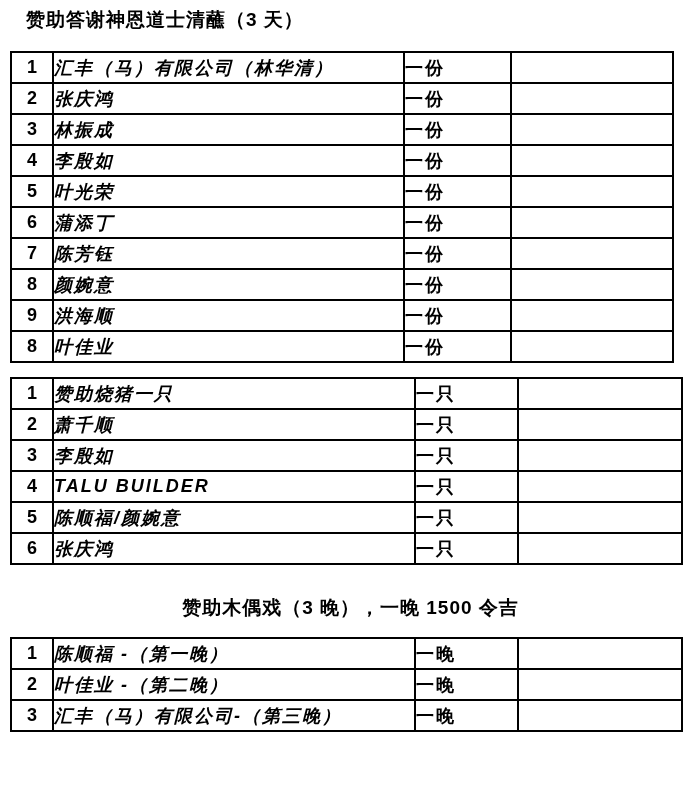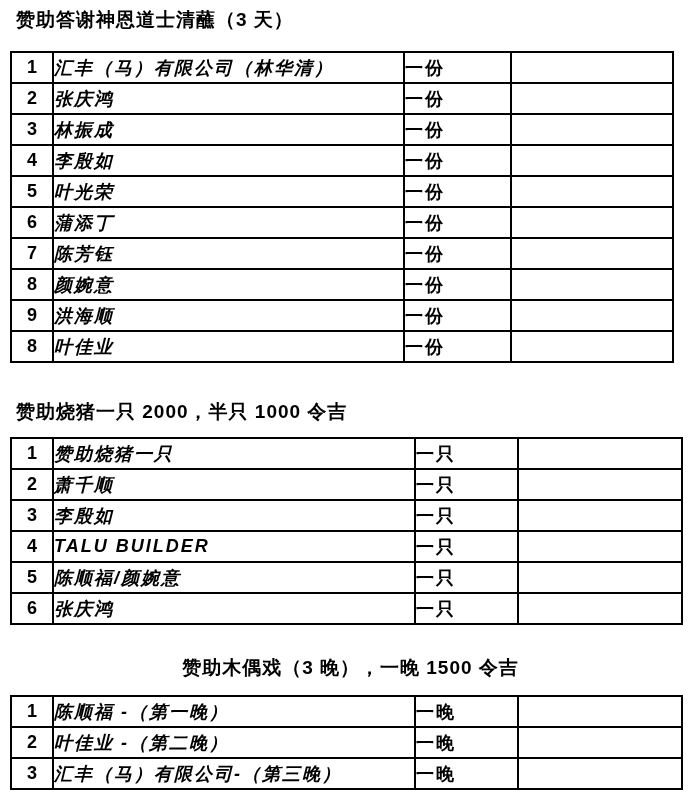--- a/index.html
+++ b/index.html
@@ -14,21 +14,21 @@
   }
   .page {
     width: 693px;
     height: 809px;
     background: #ffffff;
   }
   .section-title {
     font-weight: bold;
     font-size: 19px;
     line-height: 23px;
-    margin: 8px;
+    margin: 18px;
     padding: 0 0 0 8px;
     letter-spacing: 1px;
     white-space: nowrap;
   }
   table.sponsor-table {
     border-collapse: collapse;
     table-layout: fixed;
     margin-left: 10px;
   }
   table.sponsor-table td {
@@ -137,21 +137,20 @@
             <tr>
               <td class="cell-no">8</td>
               <td class="cell-name">叶佳业</td>
               <td class="cell-qty">一份</td>
               <td class="cell-note"></td>
             </tr>
           </tbody>
         </table>
       </section>
       <section class="sponsor-section sec-2">
-        <h2 class="section-title">赞助烧猪一只 2000，半只 1000 令吉</h2>
         <table class="sponsor-table">
           <colgroup>
             <col class="c-no">
             <col class="c-name">
             <col class="c-qty">
             <col class="c-note">
           </colgroup>
           <tbody>
             <tr>
               <td class="cell-no">1</td>

